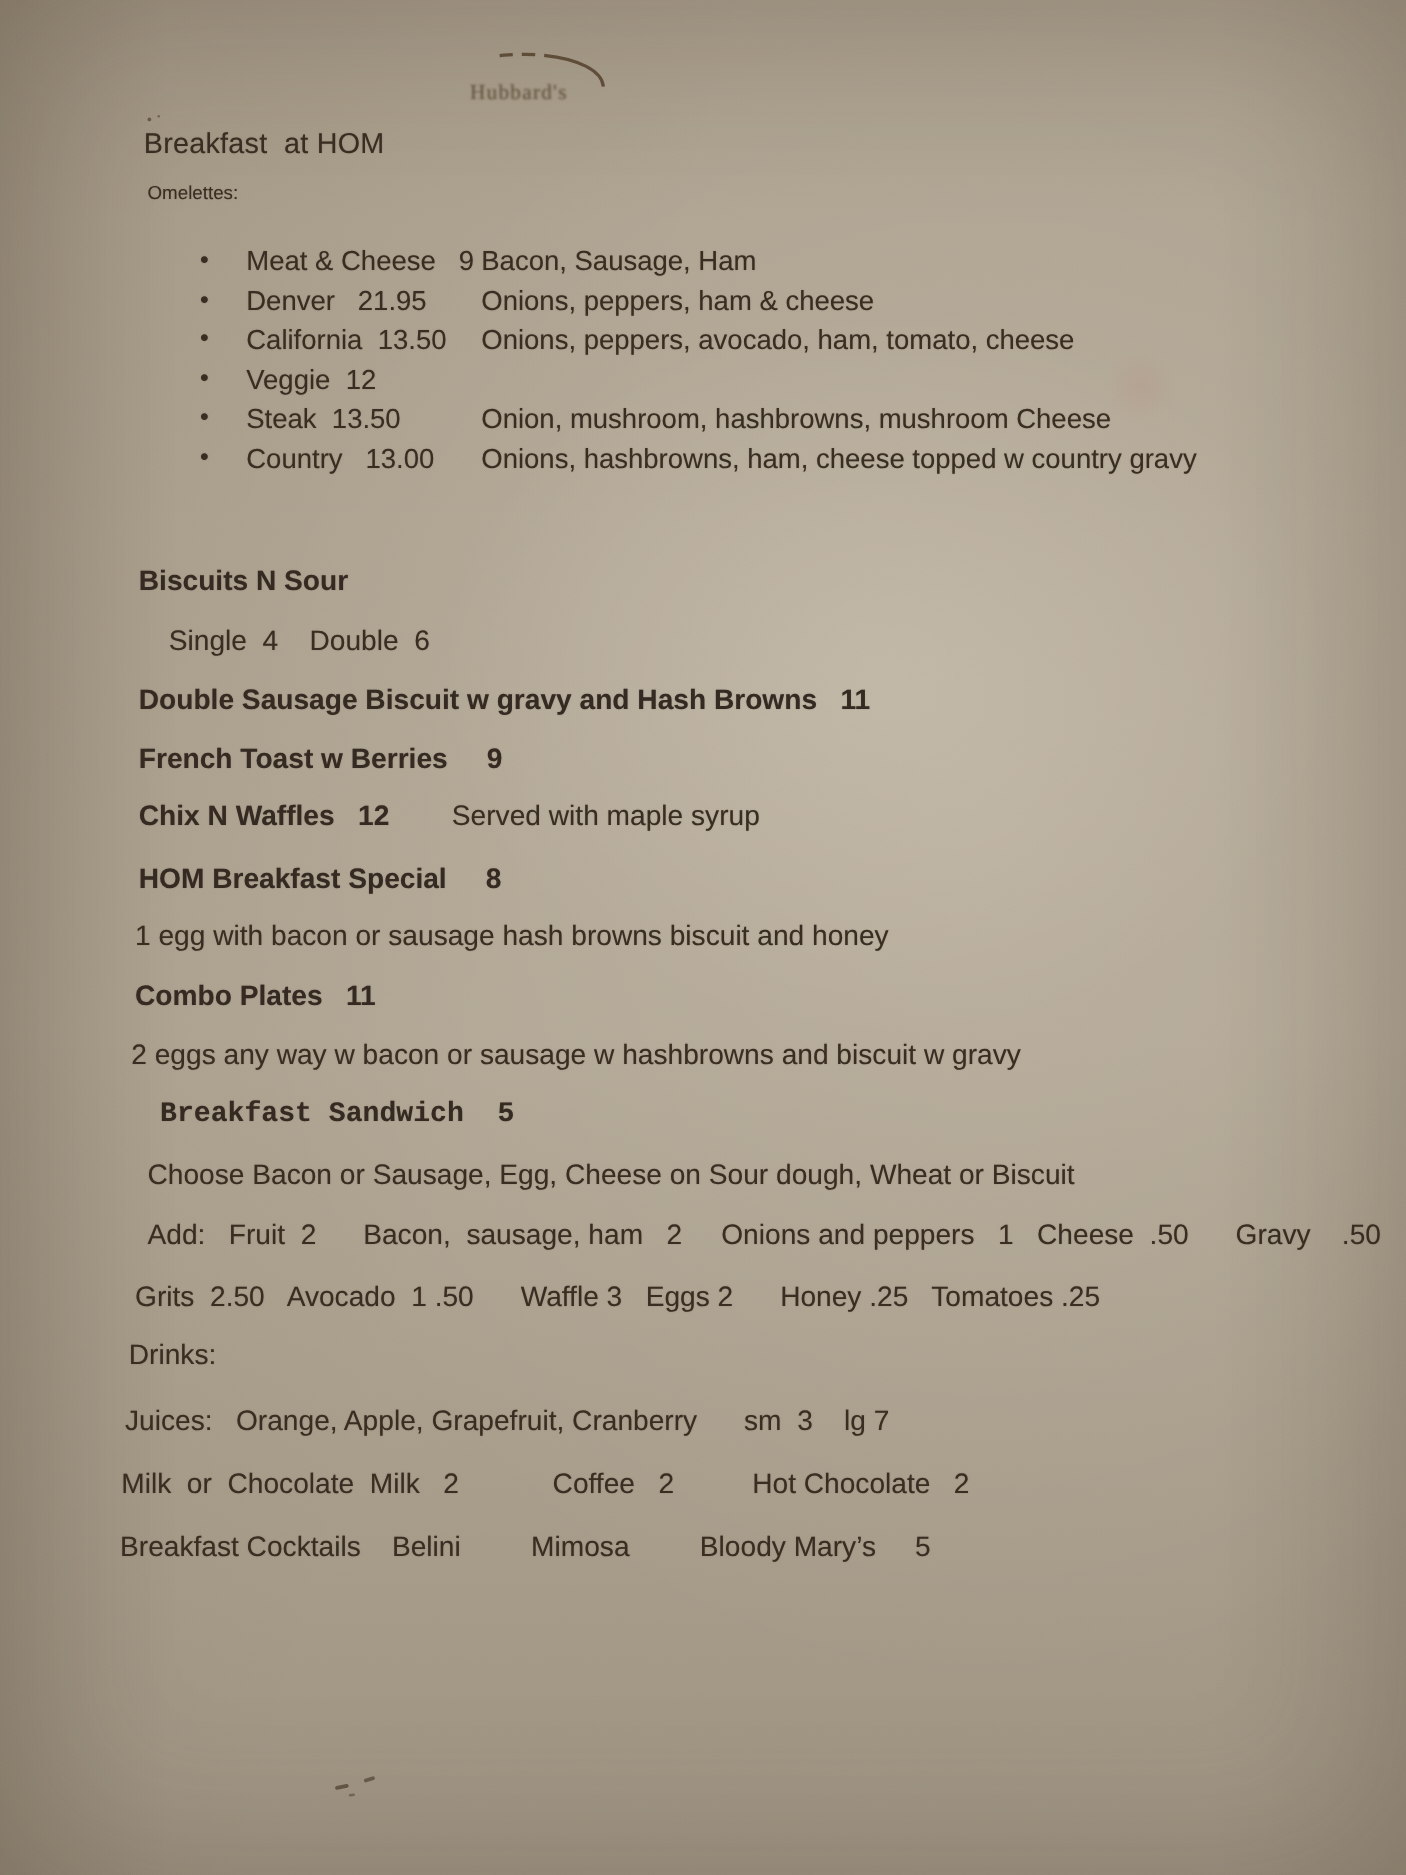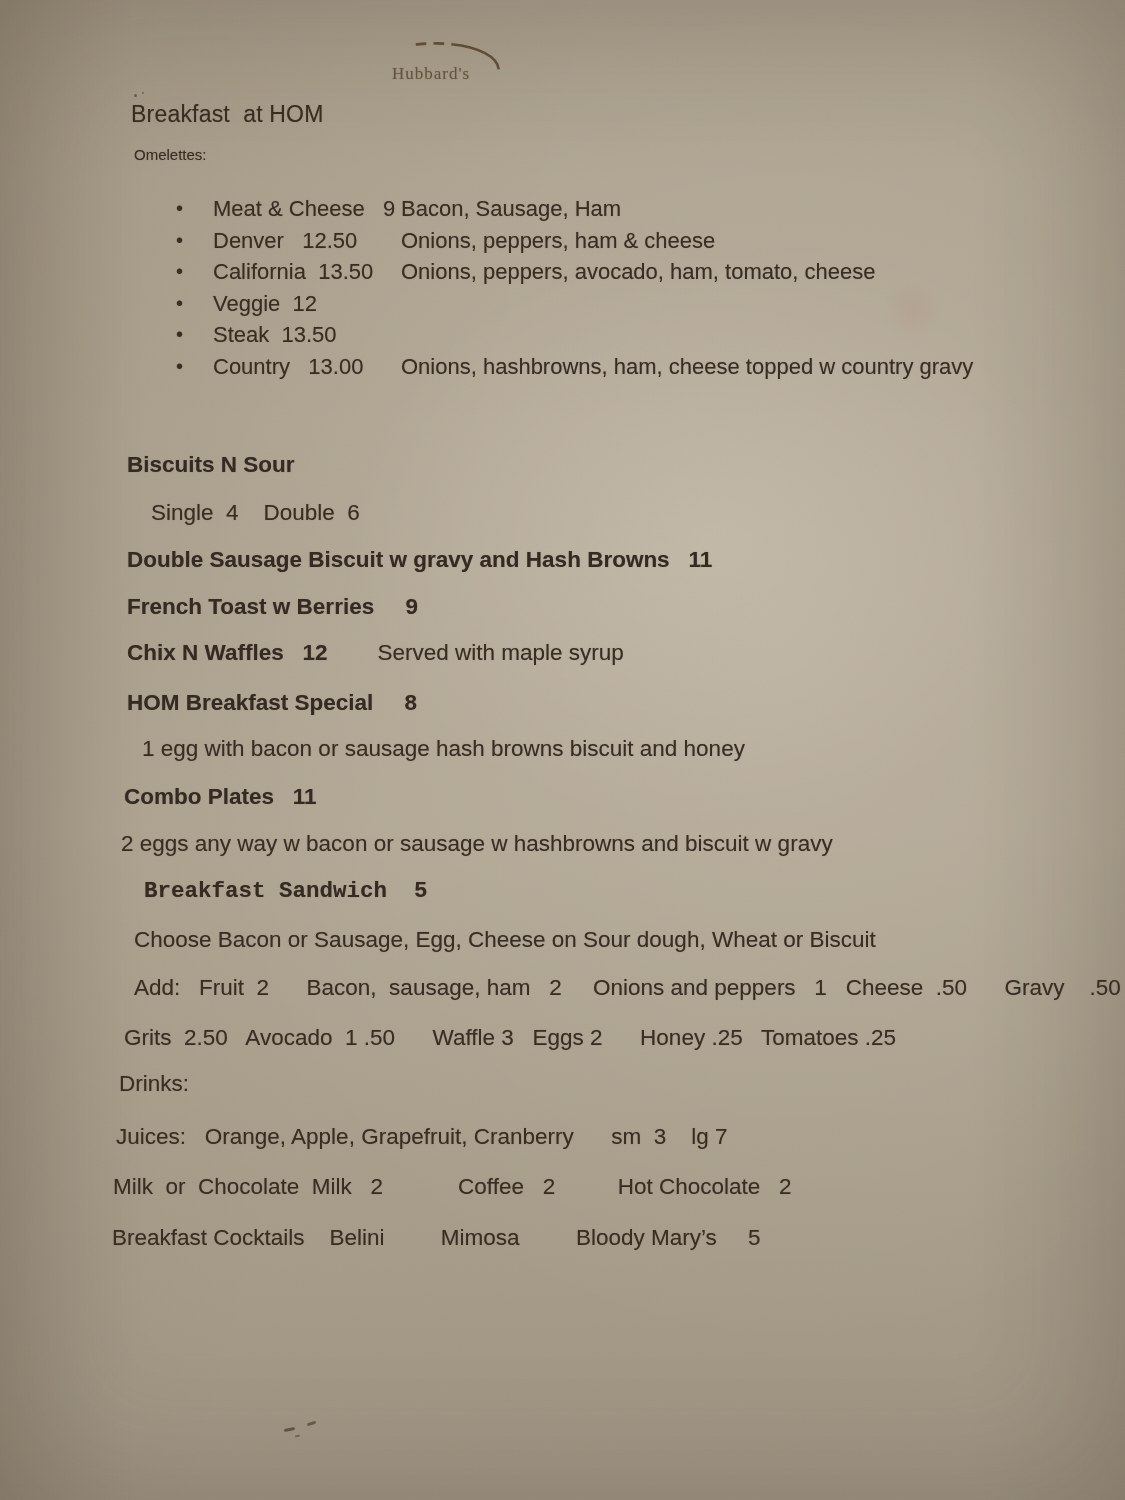--- a/index.html
+++ b/index.html
@@ -13,21 +13,20 @@
       radial-gradient(ellipse 820px 920px at 70% 45%, rgba(255,250,235,0.10), rgba(255,250,235,0) 75%),
       linear-gradient(105deg, rgba(70,55,35,0.12) 0%, rgba(70,55,35,0.03) 25%, rgba(70,55,35,0) 40%),
       linear-gradient(to bottom, rgba(75,60,40,0.10) 0%, rgba(75,60,40,0.02) 12%, rgba(0,0,0,0) 30%, rgba(0,0,0,0) 55%, rgba(60,48,30,0.10) 85%, rgba(55,44,28,0.16) 100%),
       linear-gradient(to right, rgba(60,48,30,0.10) 0%, rgba(0,0,0,0) 12%, rgba(0,0,0,0) 86%, rgba(60,48,30,0.07) 100%);
     box-shadow: inset 0 0 140px rgba(60,45,30,0.22);
   }
   .content{
     position:absolute; inset:0; color:#372c20;
     filter: blur(0.3px);
     text-shadow: 0 0 1px rgba(55,44,32,0.35);
-    margin-left: 16px;
   }
   .title{
     position:absolute; left:115px; top:101px; margin:0;
     font-size:23px; font-weight:400; white-space:pre; letter-spacing:0.2px;
   }
   .oheading{
     position:absolute; left:118px; top:146px;
     font-size:15px; white-space:pre;
   }
   .o-list{ position:absolute; left:160px; top:193px; width:880px; }
@@ -72,51 +71,52 @@
     <div class="oheading">Omelettes:</div>
 
     <div class="o-list" id="o-list">
         <div class="o-row">
           <span class="o-bullet">•</span>
           <span class="o-name">Meat &amp; Cheese   9</span>
           <span class="o-desc">Bacon, Sausage, Ham</span>
         </div>
         <div class="o-row">
           <span class="o-bullet">•</span>
-          <span class="o-name">Denver   12.50</span>
+          <span class="o-name">Denver   21.95</span>
           <span class="o-desc">Onions, peppers, ham &amp; cheese</span>
         </div>
         <div class="o-row">
           <span class="o-bullet">•</span>
           <span class="o-name">California  13.50</span>
           <span class="o-desc">Onions, peppers, avocado, ham, tomato, cheese</span>
         </div>
         <div class="o-row">
           <span class="o-bullet">•</span>
           <span class="o-name">Veggie  12</span>
         </div>
         <div class="o-row">
           <span class="o-bullet">•</span>
           <span class="o-name">Steak  13.50</span>
+          <span class="o-desc">Onion, mushroom, hashbrowns, mushroom Cheese</span>
         </div>
         <div class="o-row">
           <span class="o-bullet">•</span>
           <span class="o-name">Country   13.00</span>
           <span class="o-desc">Onions, hashbrowns, ham, cheese topped w country gravy</span>
         </div>
       </div>
 
     <div id="body-lines">
         <div class="bline" style="left: 111px; top: 452px;"><span class="seg bold">Biscuits N Sour</span></div>
         <div class="bline" style="left: 135px; top: 500px;"><span class="seg">Single  4    Double  6</span></div>
         <div class="bline" style="left: 111px; top: 547px;"><span class="seg bold">Double Sausage Biscuit w gravy and Hash Browns   11</span></div>
         <div class="bline" style="left: 111px; top: 594px;"><span class="seg bold">French Toast w Berries     9</span></div>
         <div class="bline" style="left: 111px; top: 640px;"><span class="seg bold">Chix N Waffles   12</span><span class="seg">        Served with maple syrup</span></div>
         <div class="bline" style="left: 111px; top: 690px;"><span class="seg bold">HOM Breakfast Special     8</span></div>
-        <div class="bline" style="left: 126px; top: 736px;"><span class="seg">1 egg with bacon or sausage hash browns biscuit and honey</span></div>
+        <div class="bline" style="left: 108px; top: 736px;"><span class="seg">1 egg with bacon or sausage hash browns biscuit and honey</span></div>
         <div class="bline" style="left: 108px; top: 784px;"><span class="seg bold">Combo Plates   11</span></div>
         <div class="bline" style="left: 105px; top: 831px;"><span class="seg">2 eggs any way w bacon or sausage w hashbrowns and biscuit w gravy</span></div>
         <div class="bline" style="left: 128px; top: 878px; font-family: Liberation Mono, monospace;"><span class="seg bold">Breakfast Sandwich  5</span></div>
         <div class="bline" style="left: 118px; top: 927px;"><span class="seg">Choose Bacon or Sausage, Egg, Cheese on Sour dough, Wheat or Biscuit</span></div>
         <div class="bline" style="left: 118px; top: 975px;"><span class="seg">Add:   Fruit  2      Bacon,  sausage, ham   2     Onions and peppers   1   Cheese  .50      Gravy    .50</span></div>
         <div class="bline" style="left: 108px; top: 1025px;"><span class="seg">Grits  2.50   Avocado  1 .50      Waffle 3   Eggs 2      Honey .25   Tomatoes .25</span></div>
         <div class="bline" style="left: 103px; top: 1071px;"><span class="seg">Drinks:</span></div>
         <div class="bline" style="left: 100px; top: 1124px;"><span class="seg">Juices:   Orange, Apple, Grapefruit, Cranberry      sm  3    lg 7</span></div>
         <div class="bline" style="left: 97px; top: 1174px;"><span class="seg">Milk  or  Chocolate  Milk   2            Coffee   2          Hot Chocolate   2</span></div>
         <div class="bline" style="left: 96px; top: 1225px;"><span class="seg">Breakfast Cocktails    Belini         Mimosa         Bloody Mary’s     5</span></div>

